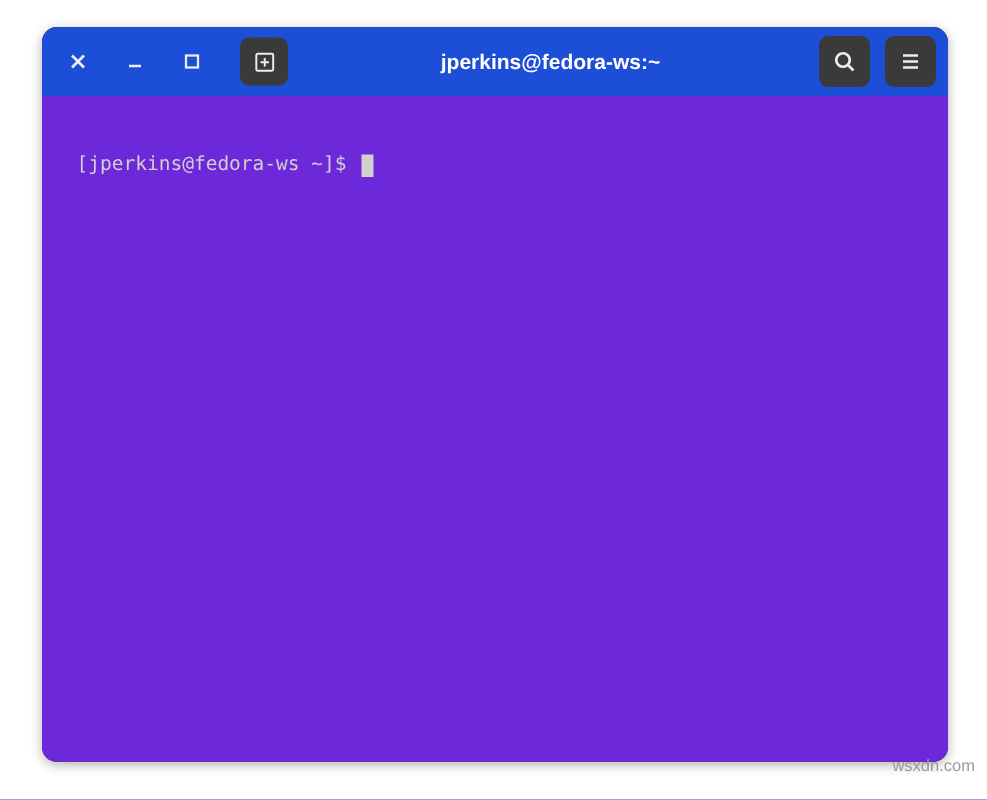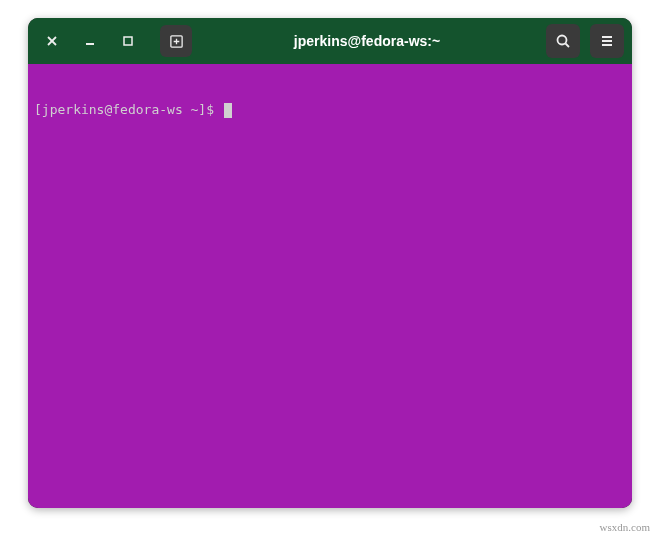--- a/index.html
+++ b/index.html
@@ -20,21 +20,21 @@
       left: 28px;
       width: 604px;
       height: 490px;
       background: #1a1a1a;
       border-radius: 10px;
       overflow: hidden;
       box-shadow: 0 2px 8px rgba(0,0,0,0.3);
     }
     .titlebar {
       height: 46px;
-      background: #14532d;
+      background: #1d4ed8;
       display: flex;
       align-items: center;
       padding: 0 8px;
       gap: 6px;
     }
     .win-btn {
       width: 32px;
       height: 32px;
       border-radius: 6px;
       background: transparent;
@@ -67,48 +67,48 @@
       justify-content: center;
       color: #eee;
       cursor: pointer;
       margin-left: 4px;
     }
     .right-btn svg {
       width: 16px;
       height: 16px;
     }
     .terminal-body {
-      padding: 4px 6px;
+      padding: 4px 23px;
       font-family: "DejaVu Sans Mono", "Liberation Mono", Consolas, monospace;
       font-size: 13px;
       line-height: 1.3;
       color: #d0d0d0;
-      background: #a21caf;
+      background: #6d28d9;
       height: calc(100% - 46px);
       white-space: pre;
     }
     .prompt-line {
       display: flex;
       align-items: center;
     }
     .cursor {
       display: inline-block;
       width: 8px;
       height: 15px;
       background: #d0d0d0;
       margin-left: 2px;
       vertical-align: middle;
     }
     .watermark {
       position: absolute;
-      bottom: 0;
+      bottom: 16px;
       right: 8px;
       font-size: 11px;
       color: #999;
-      font-family: Liberation Serif, serif;
+      font-family: Liberation Sans, sans-serif;
     }
     .tab-btn {
       width: 32px;
       height: 32px;
       border-radius: 6px;
       background: #3a3a3a;
       border: none;
       display: flex;
       align-items: center;
       justify-content: center;

